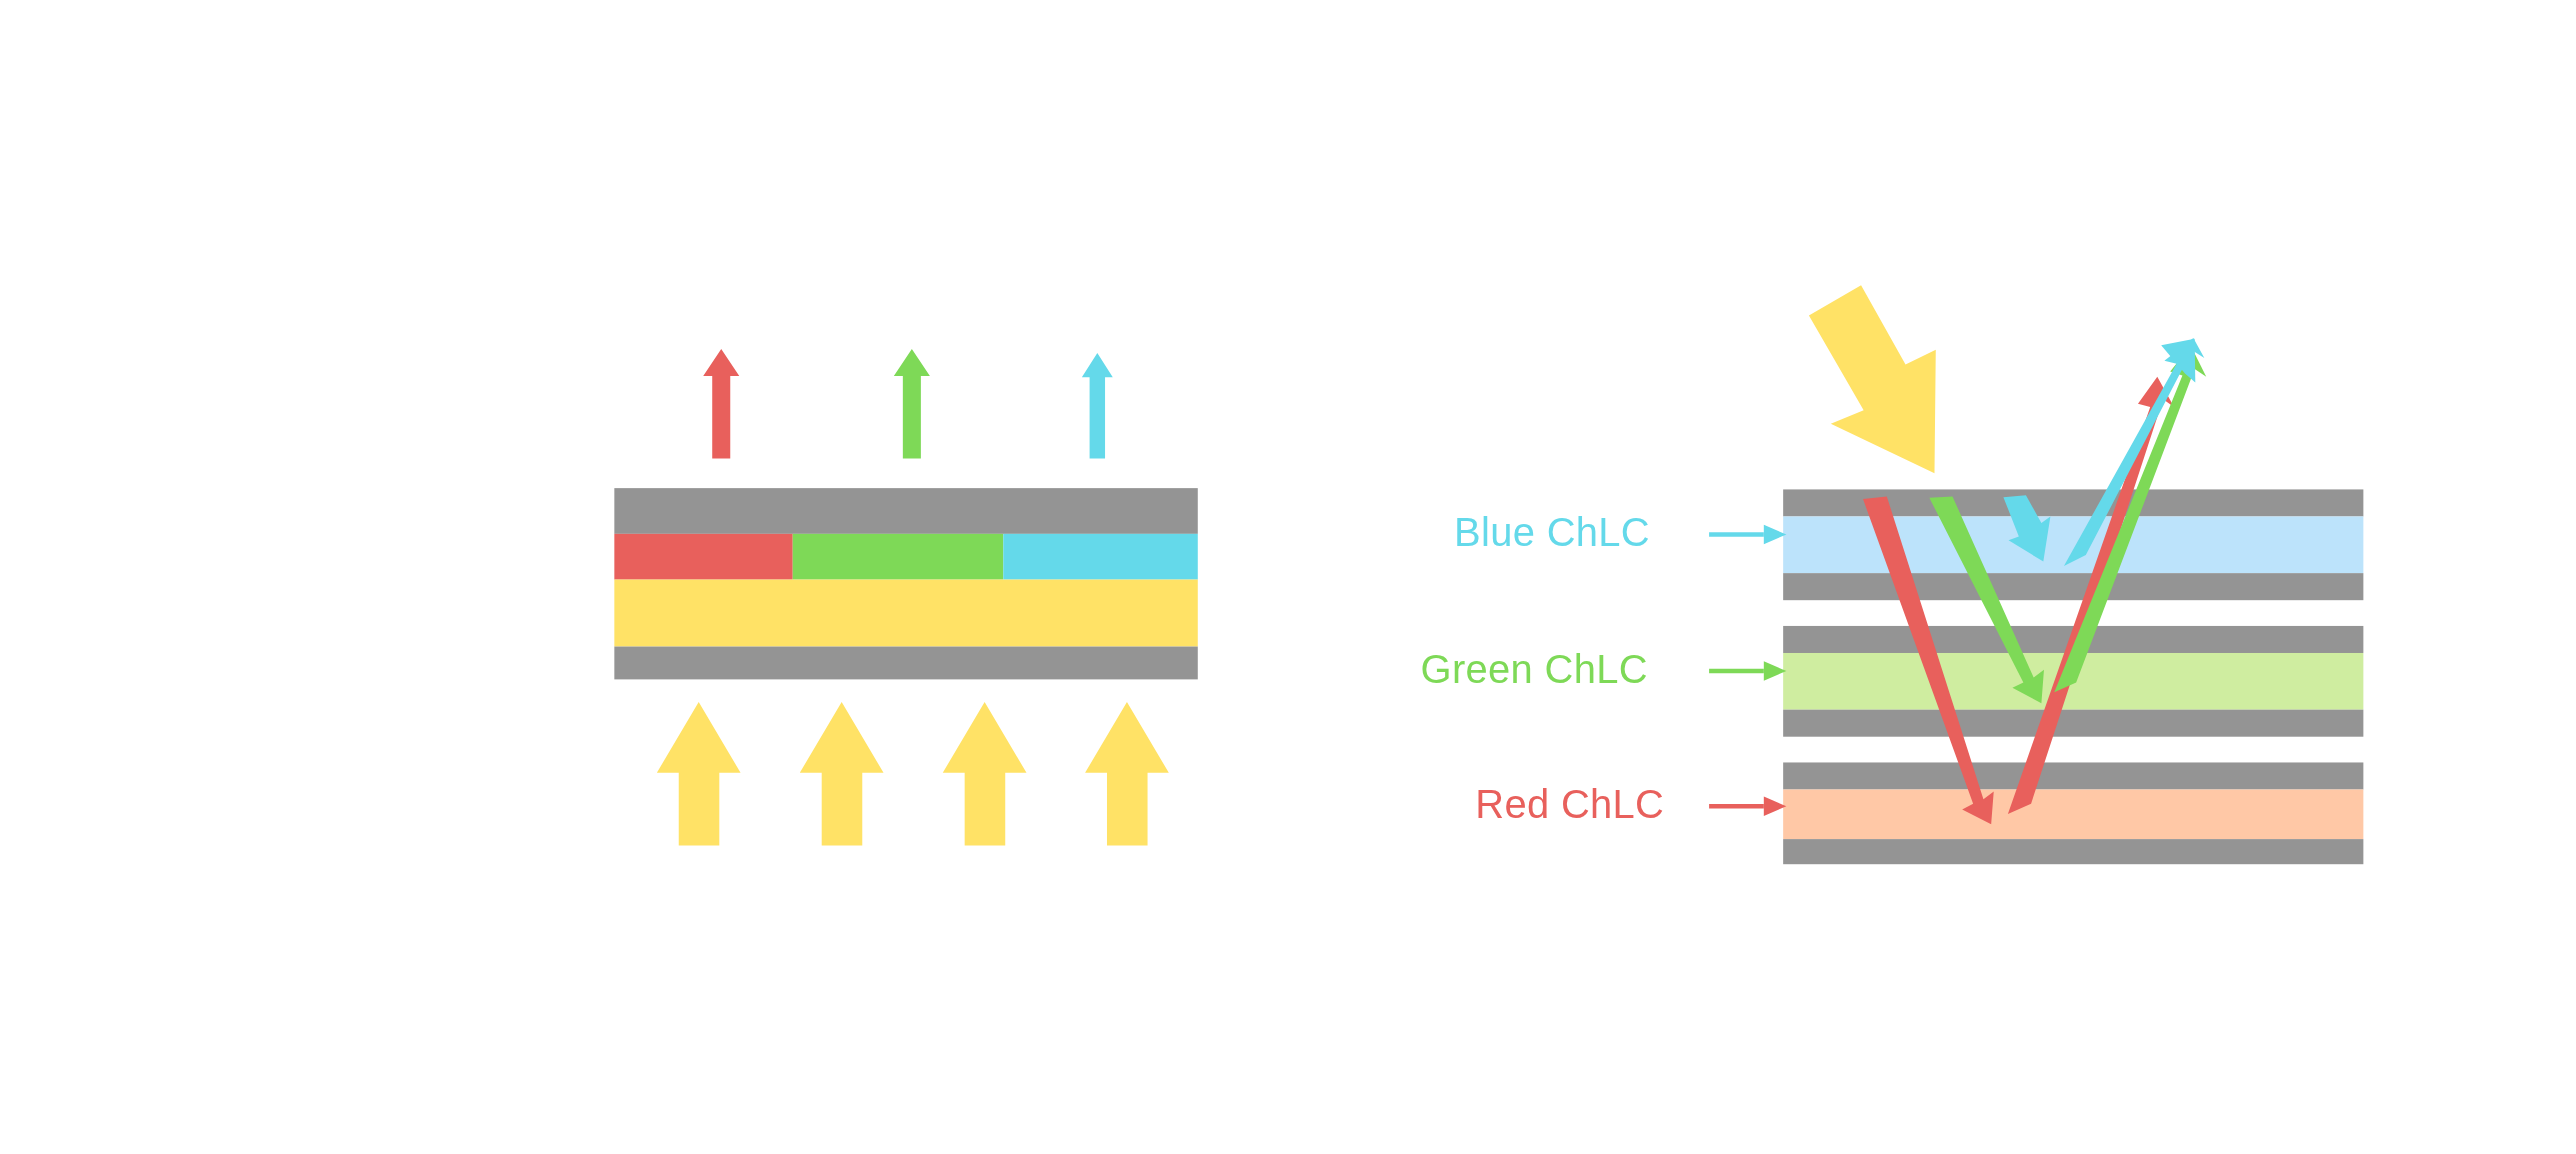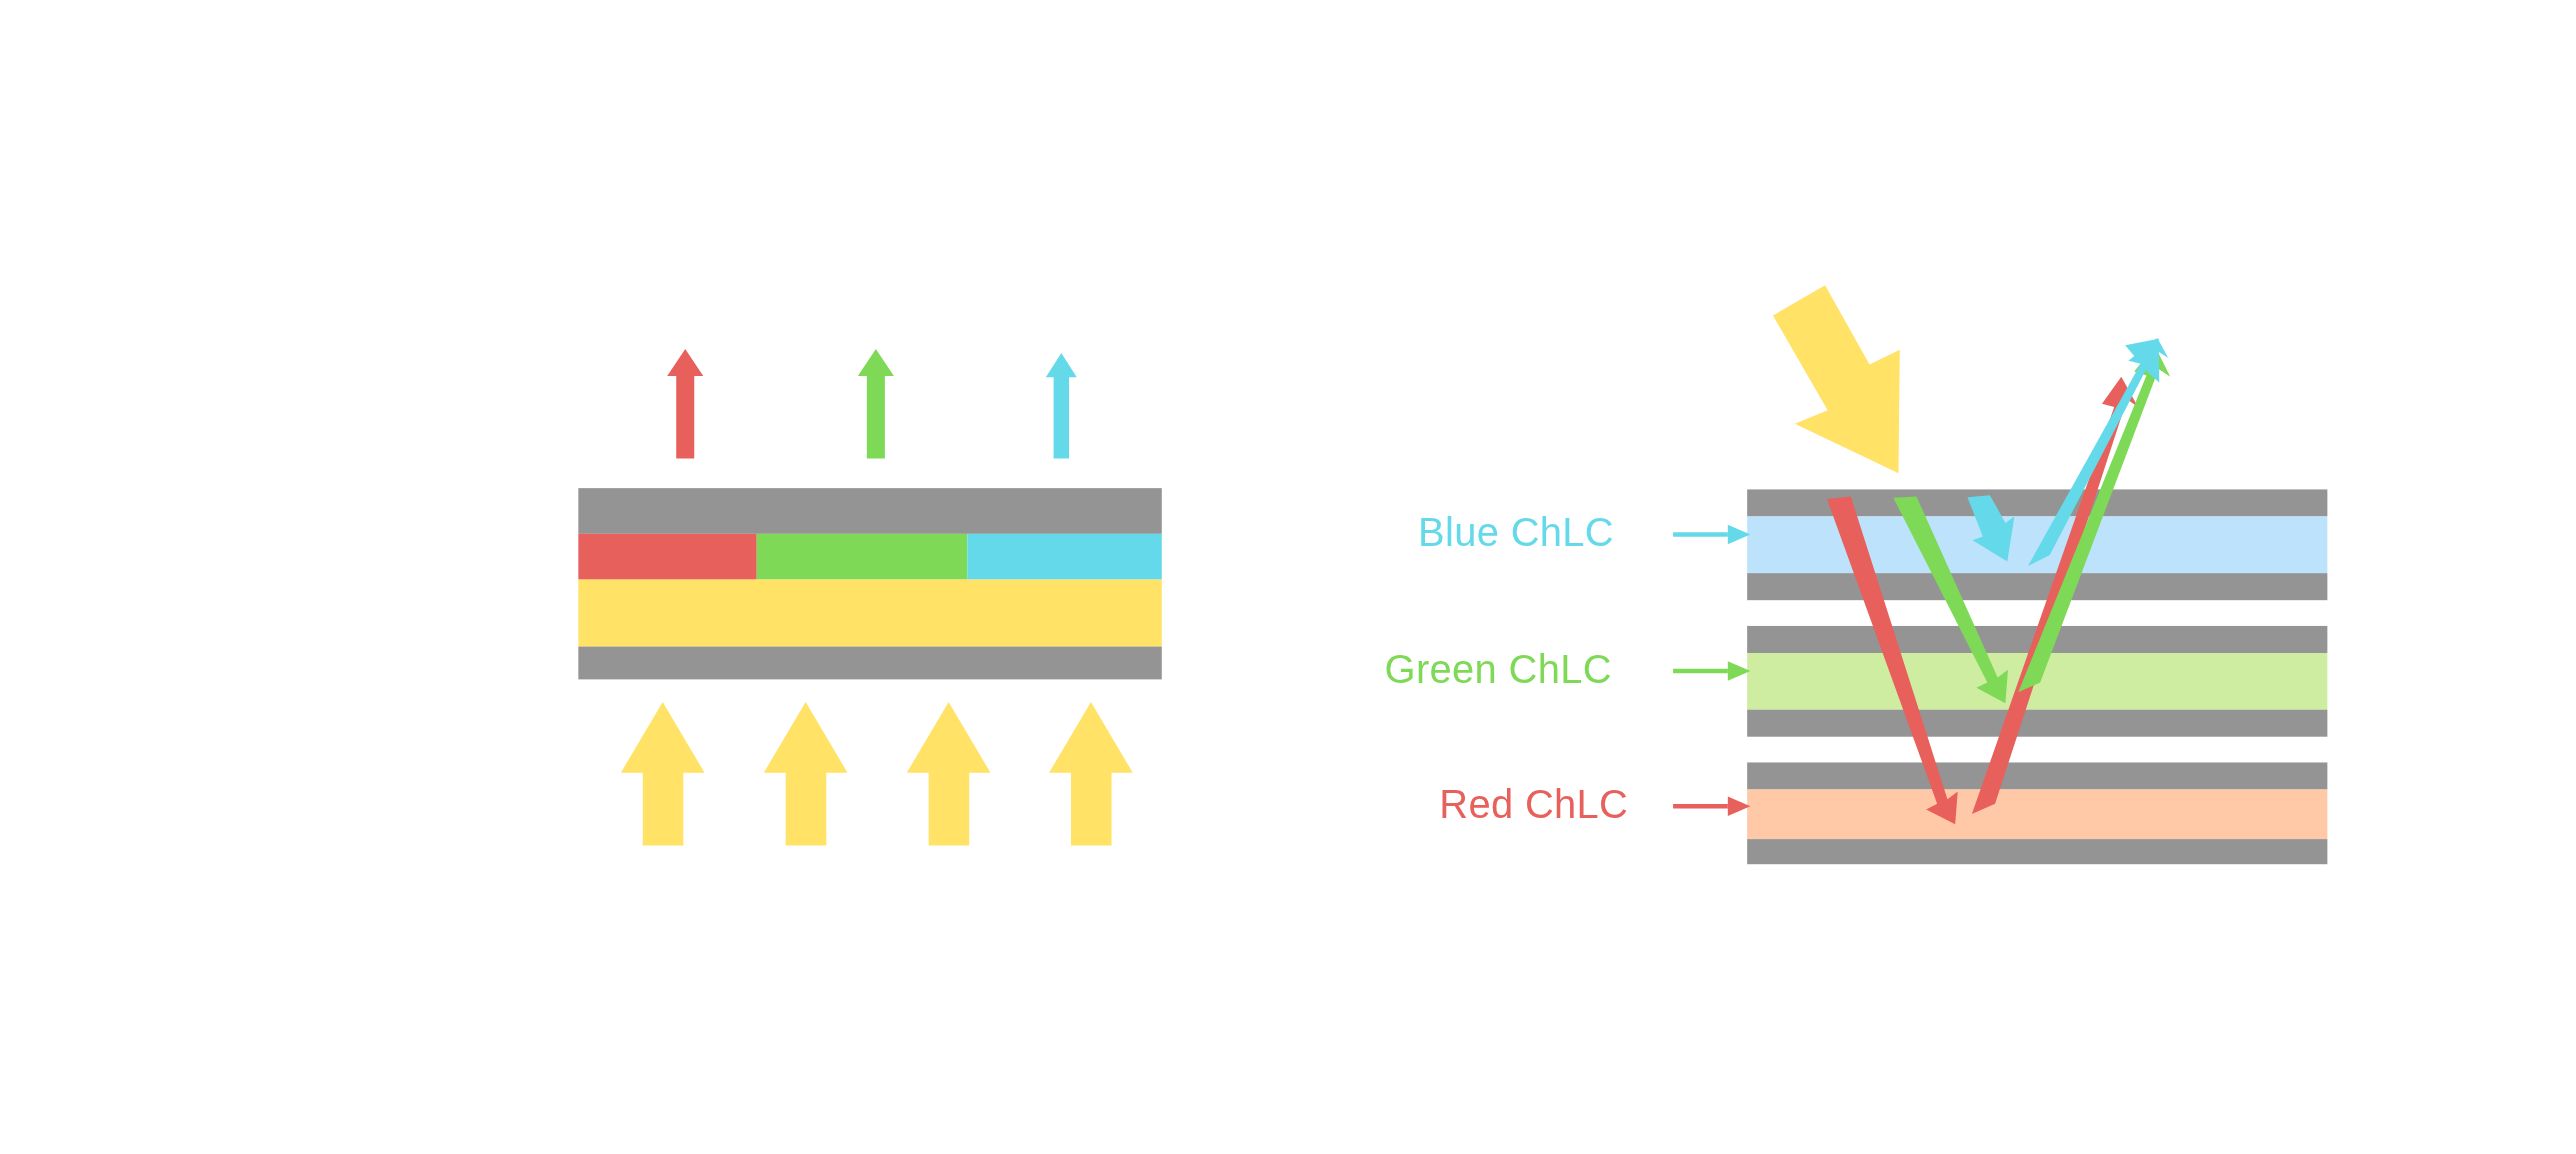--- a/index.html
+++ b/index.html
@@ -1,18 +1,18 @@
 <!DOCTYPE html>
 <html style="font-size:10.3px"><head>
 <meta charset="utf-8">
 <style>
   html,body{margin:0;padding:0;background:#ffffff;}
   body{width:2576px;height:1154px;overflow:hidden;
        font-family:"Liberation Sans","DejaVu Sans",sans-serif;}
-  #stage{position:relative;width:2156px;height:1154px;background:#ffffff;}
+  #stage{position:relative;width:2156px;height:1154px;background:#ffffff;margin-left:36px;}
   #stage svg{position:absolute;left:0;top:0;width:2576px;height:1154px;display:block;}
   .lbl{font-size:62px;letter-spacing:0.5px;dominant-baseline:middle;}
 </style>
 </head>
 <body>
 
 <div id="stage">
 <svg viewBox="0 0 4000 1792" xmlns="http://www.w3.org/2000/svg">
 
   <g>

